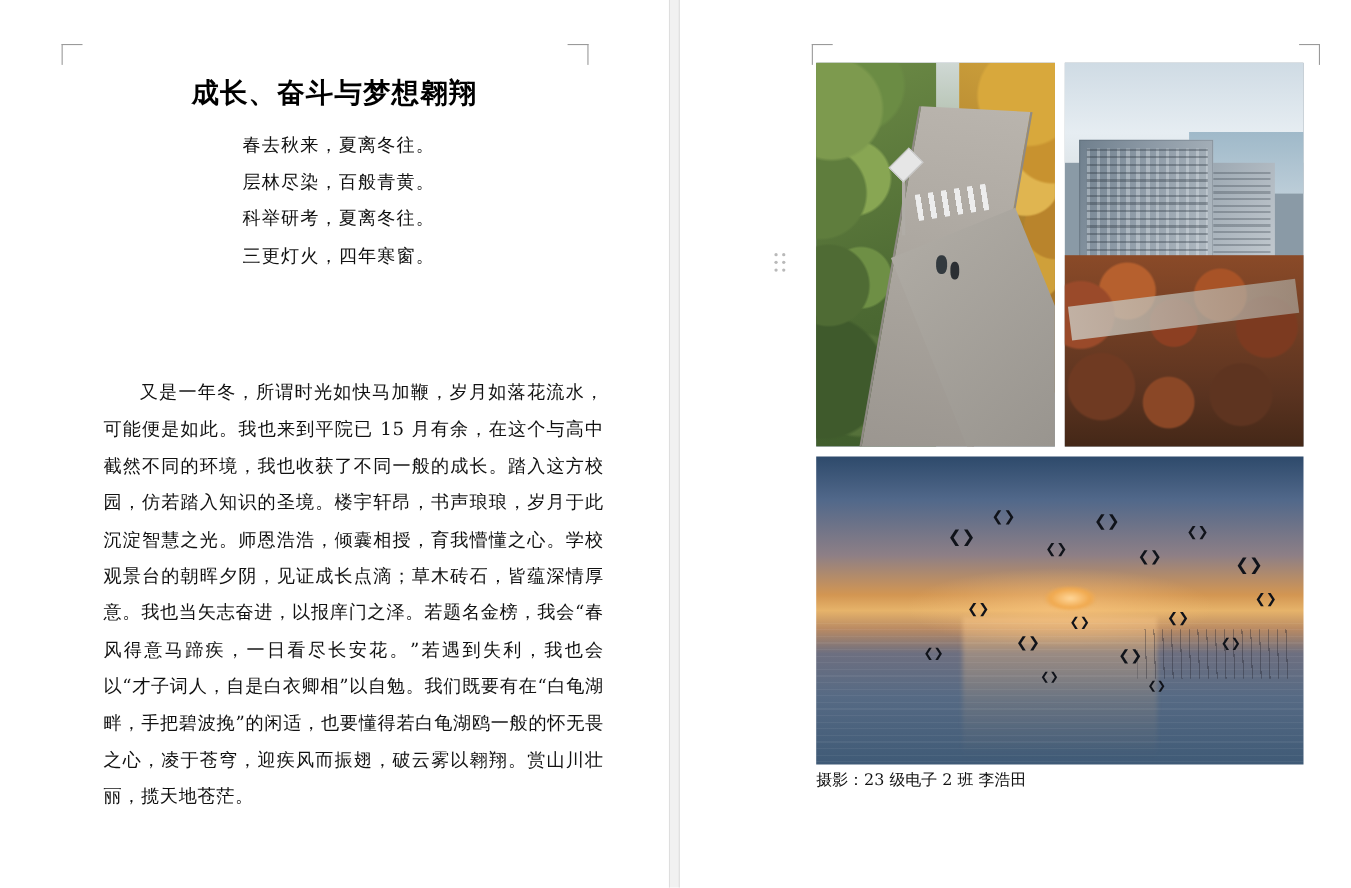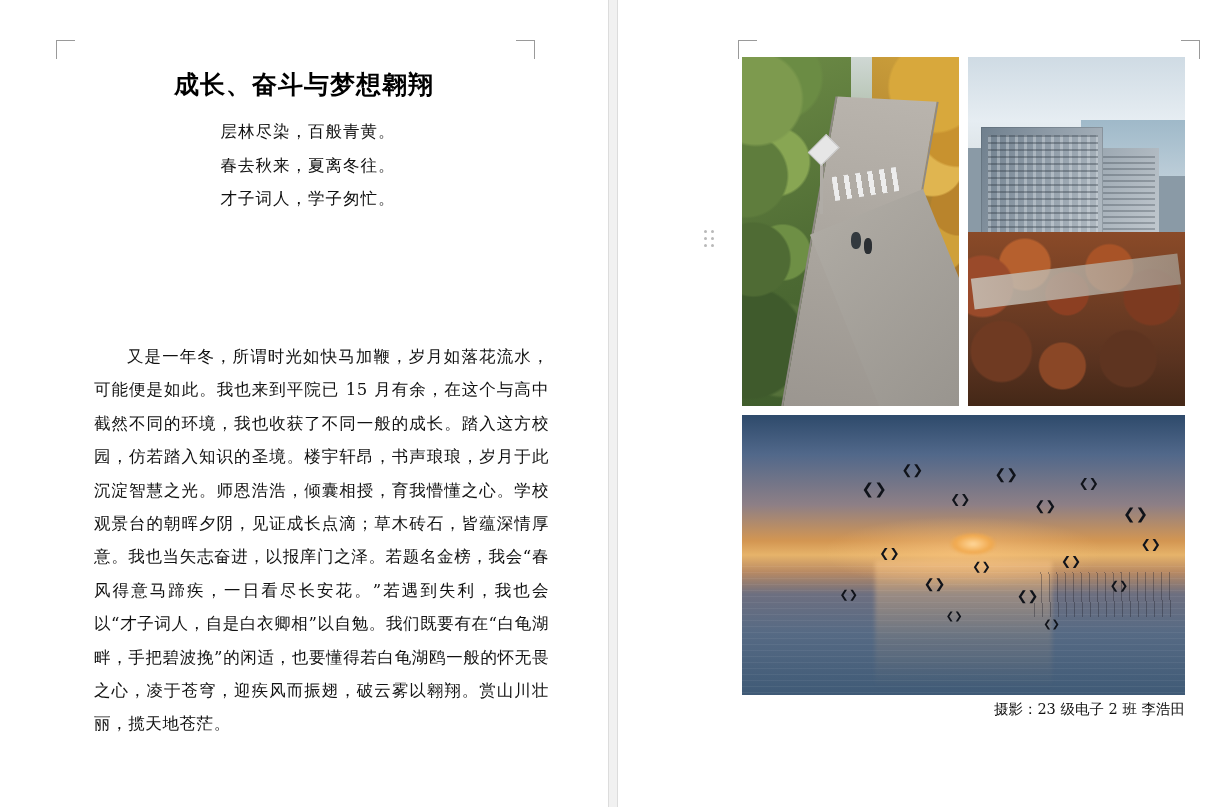--- a/index.html
+++ b/index.html
@@ -296,41 +296,42 @@
     font-size: 13px;
     line-height: 1;
     user-select: none;
   }
 
   .photo-caption {
     position: absolute;
     left: 112px;
     top: 700px;
     width: 443px;
-    text-align: right;
+    text-align: left;
     font-size: 14.5px;
     color: #111111;
     font-family: "DejaVu Serif", "Liberation Serif", serif;
   }
 </style>
 </head>
 <body>
 
 <div class="workspace">
 
   <div class="page-left">
     <div class="crop tl" style="left:56px; top:40px;"></div>
     <div class="crop tr" style="left:516px; top:40px;"></div>
 
     <div class="doc-title">成长、奋斗与梦想翱翔</div>
 
     <div class="poem">
+      <div class="poem-line">春去秋来，夏离冬往。</div>
       <div class="poem-line">层林尽染，百般青黄。</div>
-      <div class="poem-line">春去秋来，夏离冬往。</div>
-      <div class="poem-line">才子词人，学子匆忙。</div>
+      <div class="poem-line">科举研考，夏离冬往。</div>
+      <div class="poem-line">三更灯火，四年寒窗。</div>
     </div>
 
     <div class="body-text">又是一年冬，所谓时光如快马加鞭，岁月如落花流水，可能便是如此。我也来到平院已 15 月有余，在这个与高中截然不同的环境，我也收获了不同一般的成长。踏入这方校园，仿若踏入知识的圣境。楼宇轩昂，书声琅琅，岁月于此沉淀智慧之光。师恩浩浩，倾囊相授，育我懵懂之心。学校观景台的朝晖夕阴，见证成长点滴；草木砖石，皆蕴深情厚意。我也当矢志奋进，以报庠门之泽。若题名金榜，我会“春风得意马蹄疾，一日看尽长安花。”若遇到失利，我也会以“才子词人，自是白衣卿相”以自勉。我们既要有在“白龟湖畔，手把碧波挽”的闲适，也要懂得若白龟湖鸥一般的怀无畏之心，凌于苍穹，迎疾风而振翅，破云雾以翱翔。赏山川壮丽，揽天地苍茫。</div>
   </div>
 
   <div class="gutter"></div>
 
   <div class="page-right">
     <div class="crop tl" style="left:108px; top:40px;"></div>
     <div class="crop tr" style="left:551px; top:40px;"></div>

